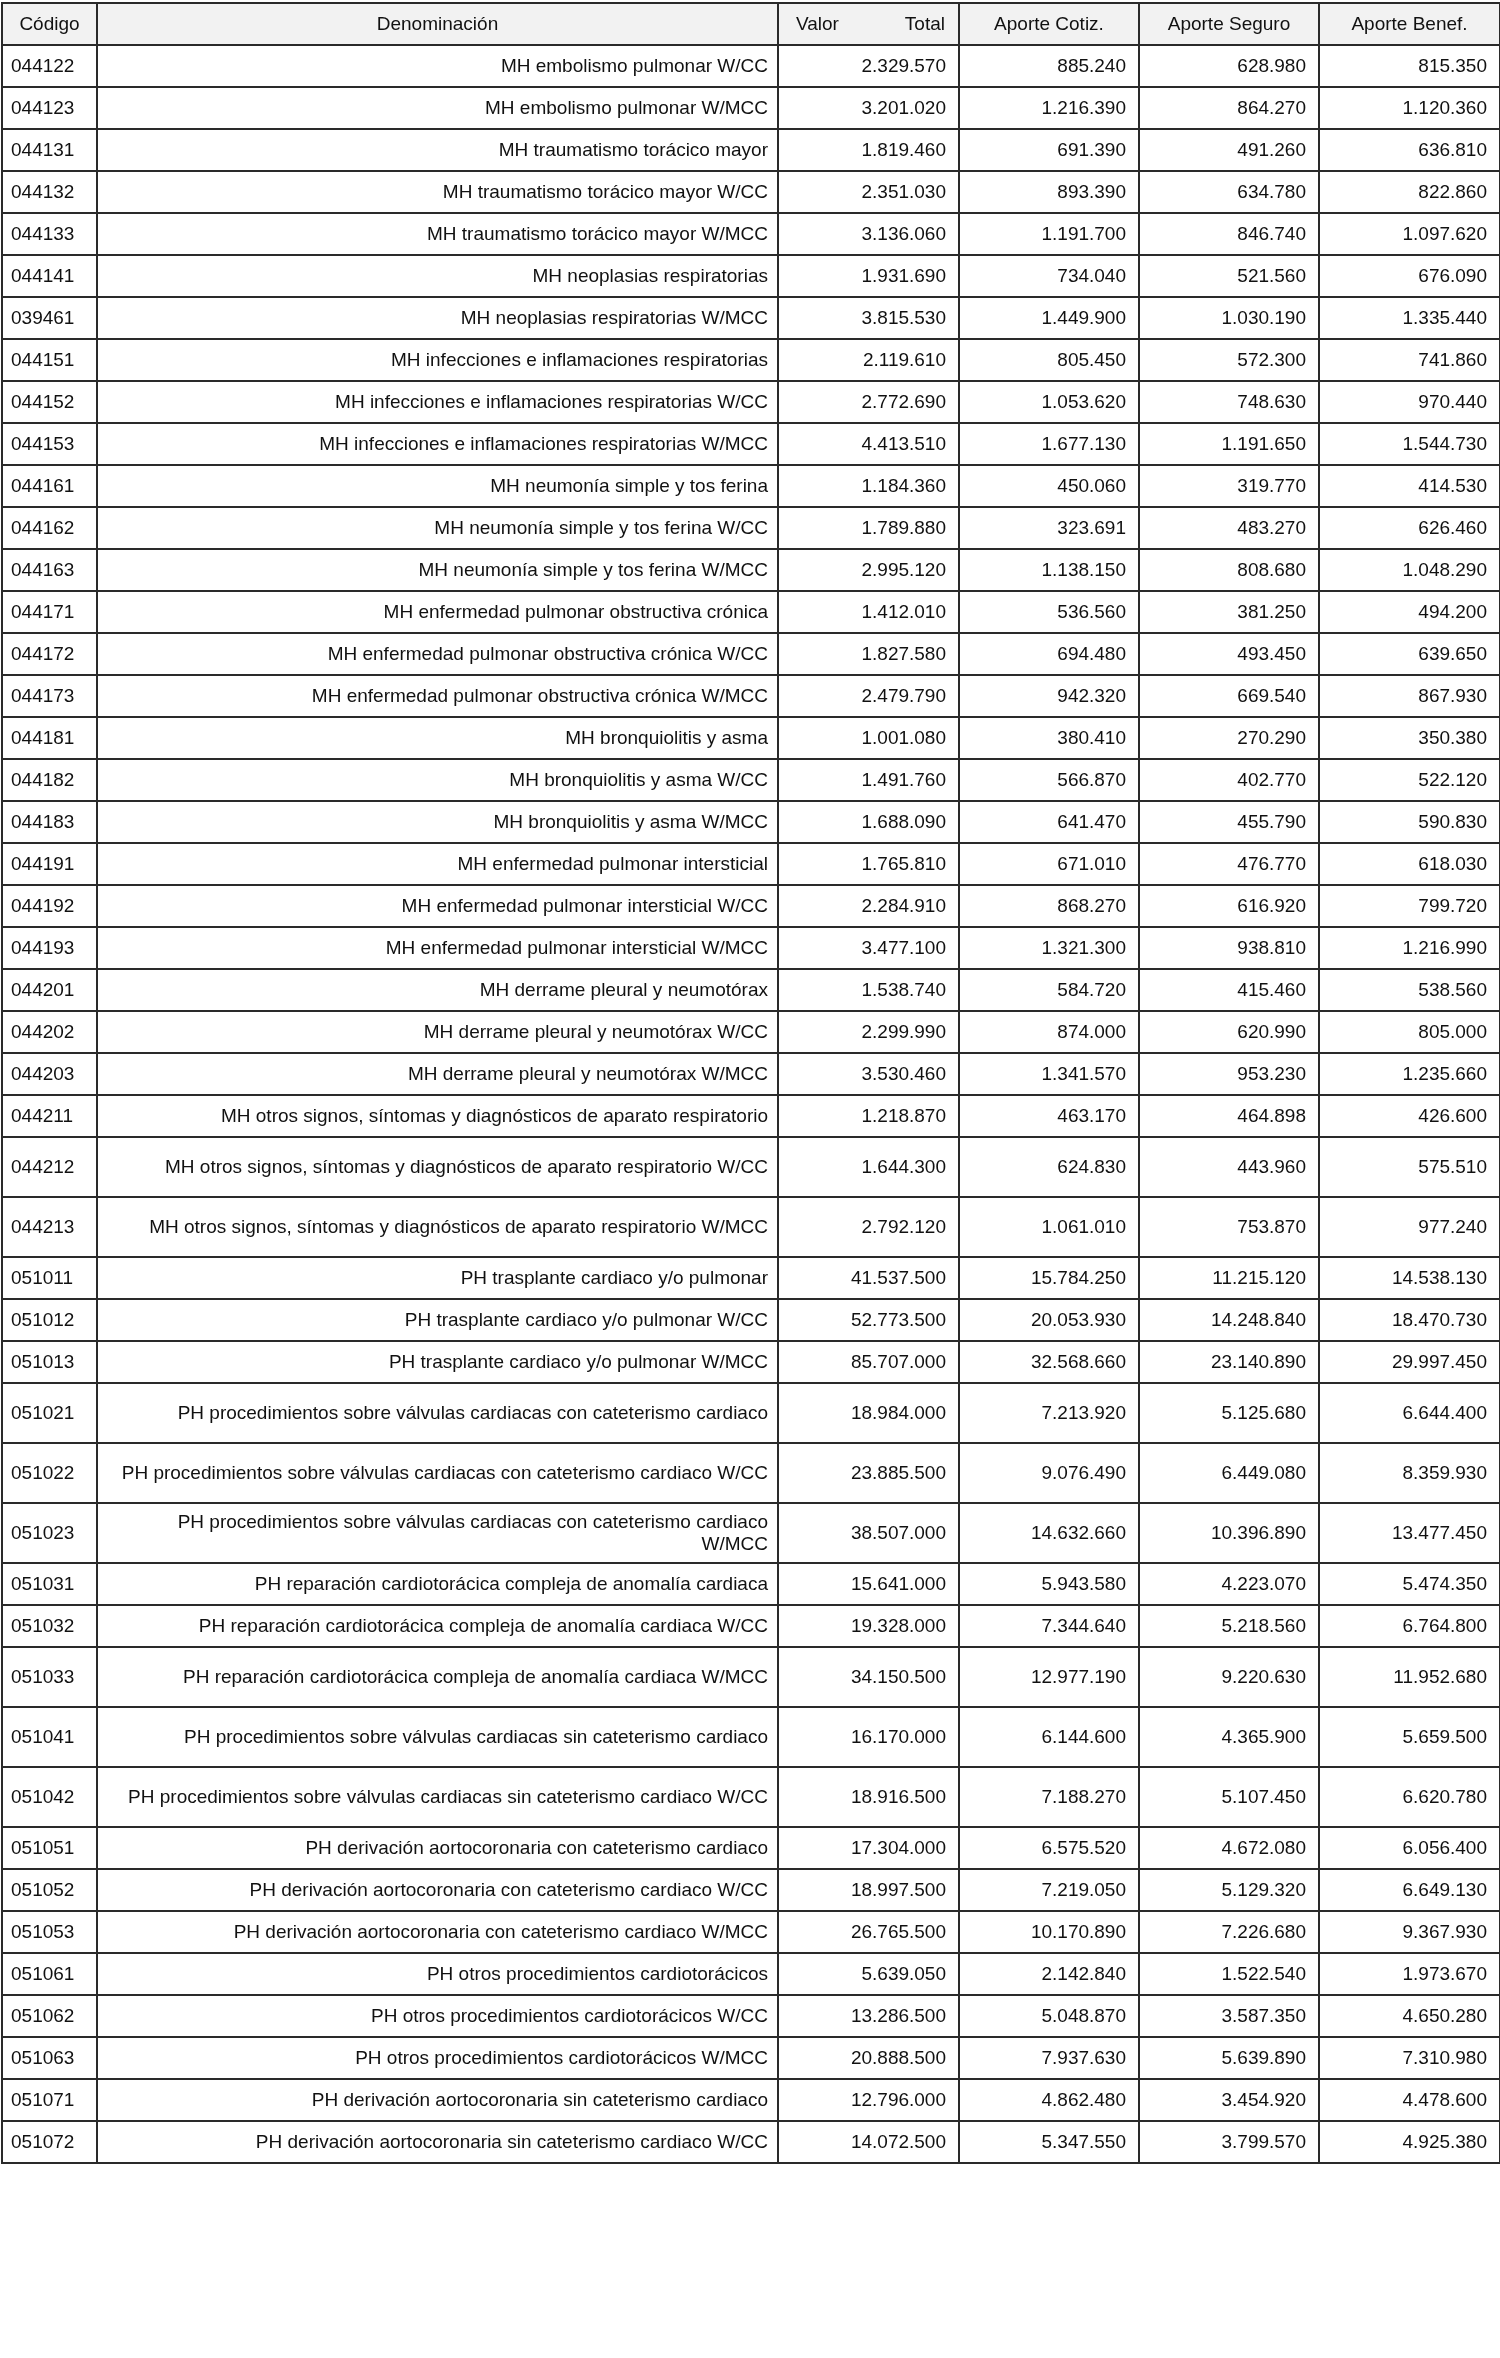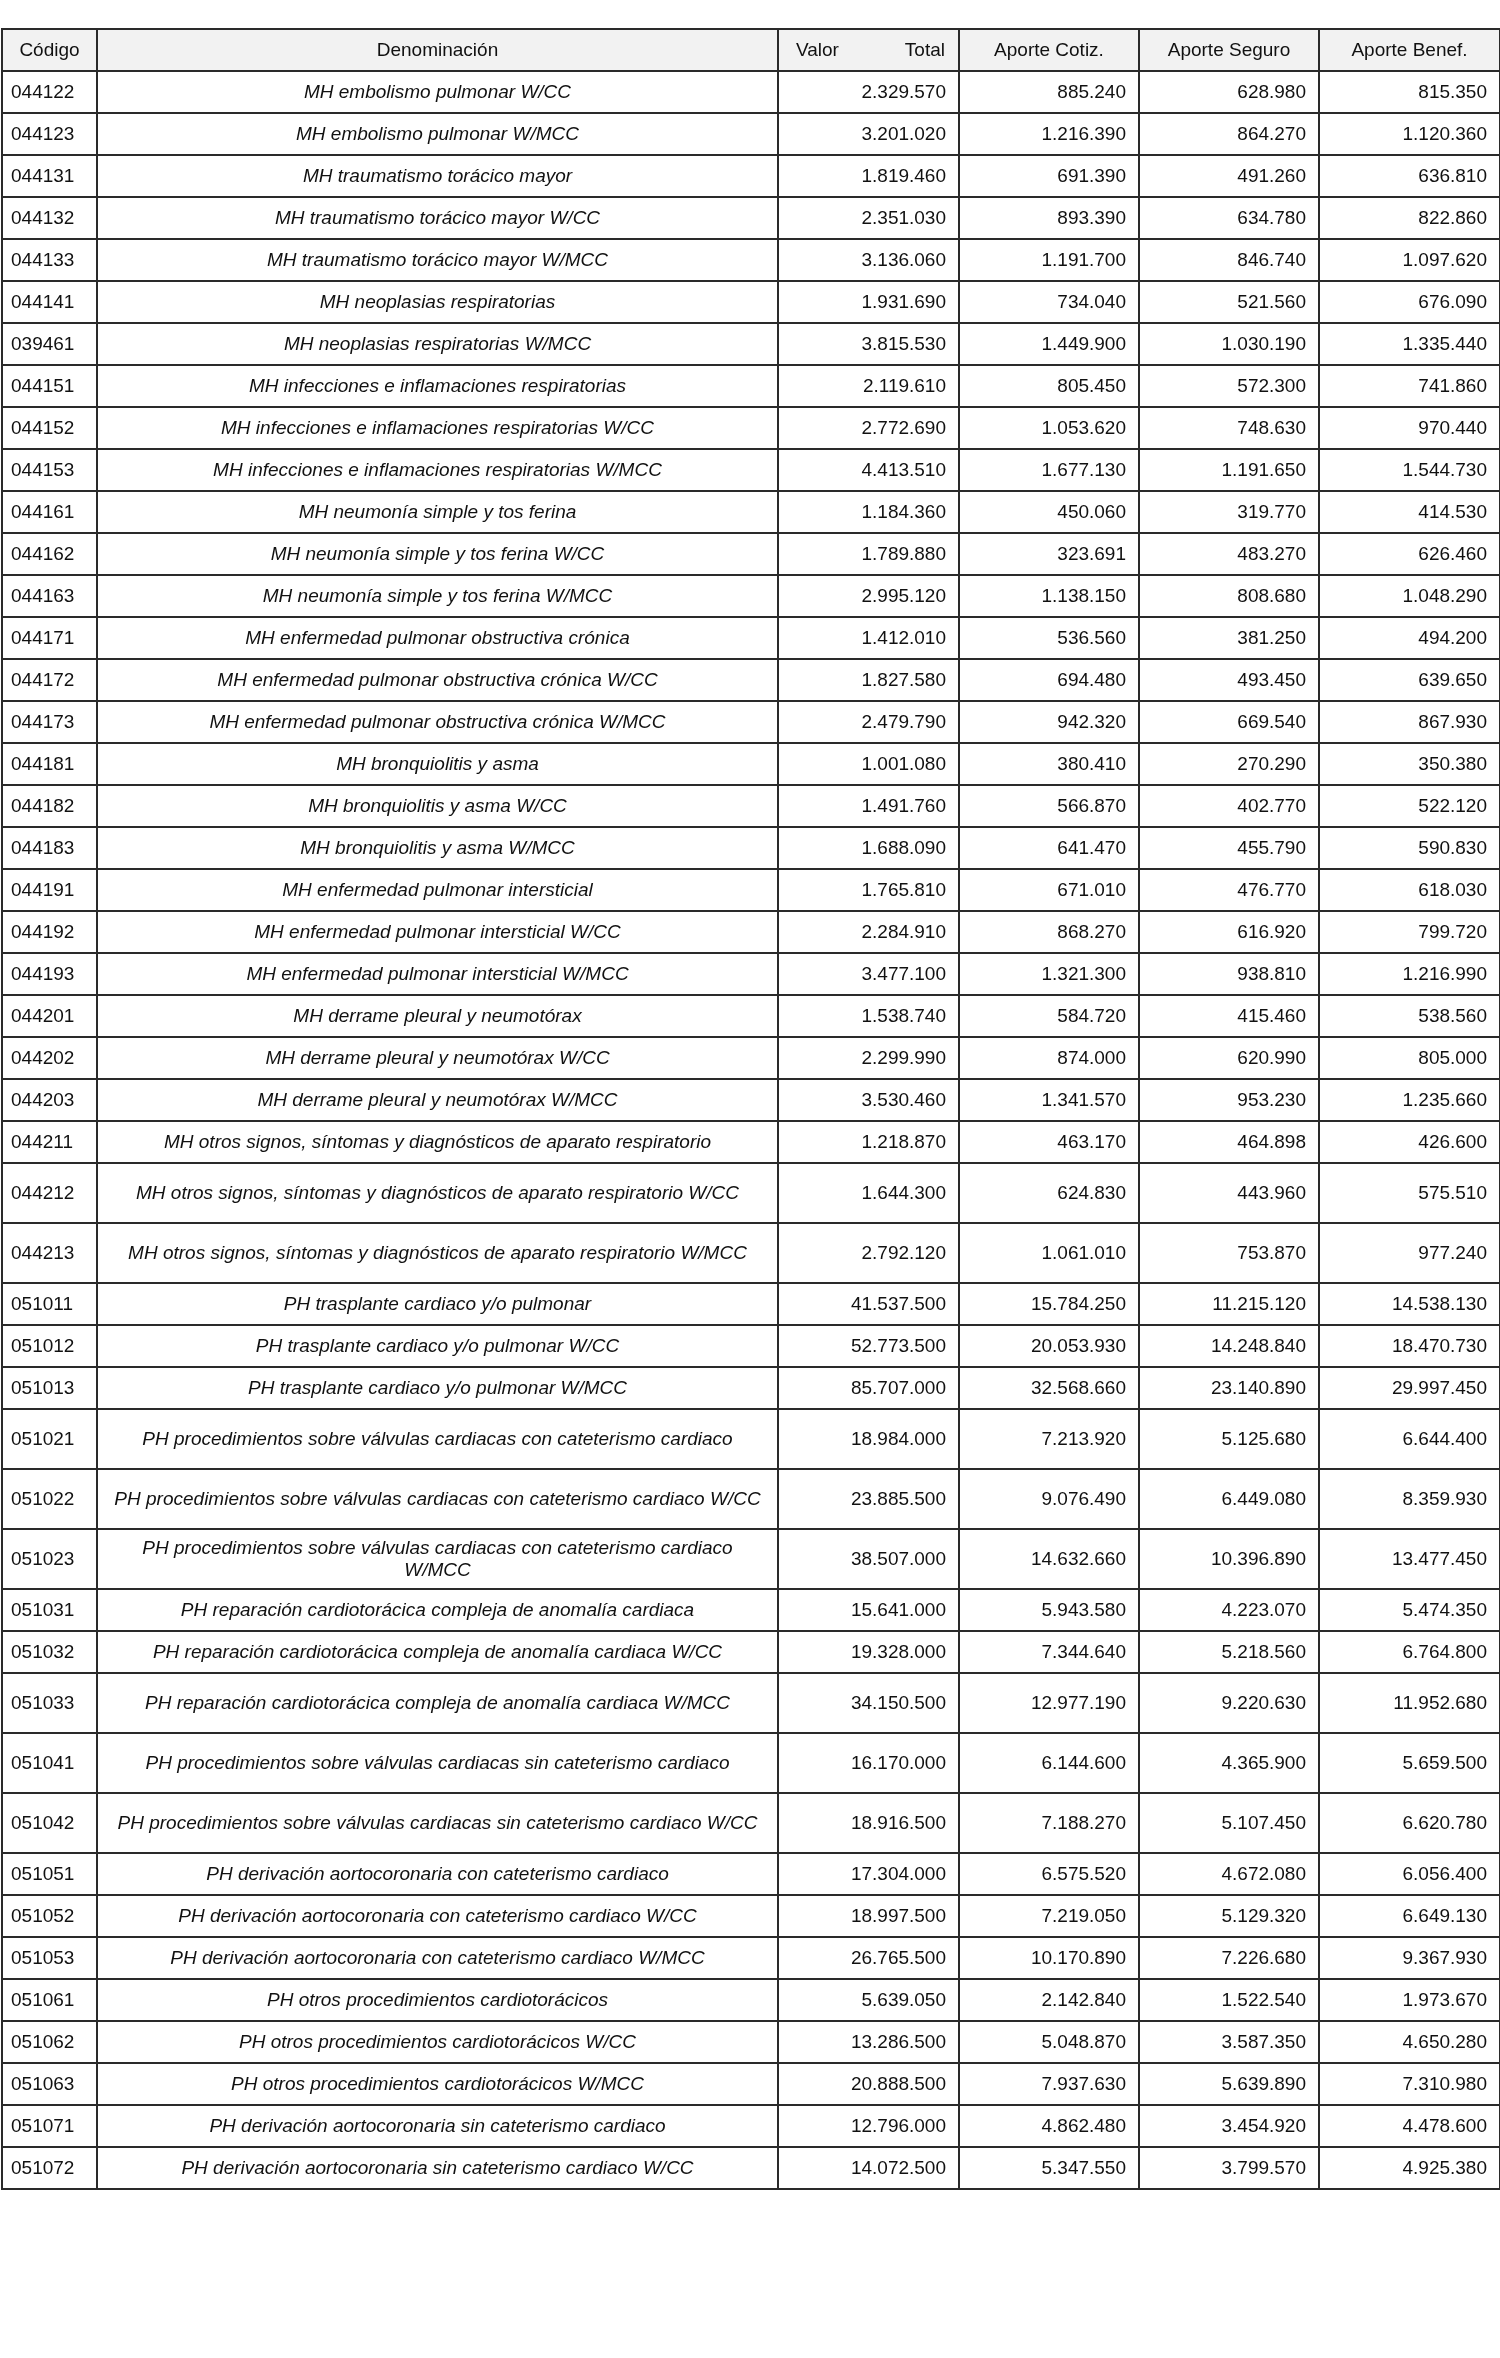--- a/index.html
+++ b/index.html
@@ -5,38 +5,37 @@
     html, body { margin: 0; padding: 0; background: #ffffff; }
     body { width: 1500px; height: 2358px; overflow: hidden; }
     .tbl {
       position: absolute; left: 1px; top: 2px;
       border-collapse: collapse;
       table-layout: fixed;
       width: 1498px;
       font-family: "Liberation Sans", sans-serif;
       font-size: 19px;
       color: #111;
-      margin-top: 26px;
     }
     .tbl th, .tbl td {
       border: 2px solid #2a2a2a;
       padding: 0 9px;
       overflow: hidden;
       line-height: 22px;
     }
     .tbl th {
       background: #f2f2f2;
       font-weight: normal;
       height: 40px;
       text-align: center;
     }
     .tbl td { height: 40px; }
     .tbl tr.two td { height: 58px; }
     .tbl td.code { text-align: left; padding-left: 8px; }
-    .tbl td.name { text-align: center; padding-left: 9px; font-style: italic; }
+    .tbl td.name { text-align: right; padding-left: 9px; }
     .tbl td.num { text-align: right; padding-right: 12px; }
     .vt { display: flex; justify-content: space-between; padding: 0 4px 0 8px; text-align: center; }
   </style>
 </head>
 <body>
 
 <table class="tbl">
   <colgroup>
     <col style="width:95px">
     <col style="width:681px">

